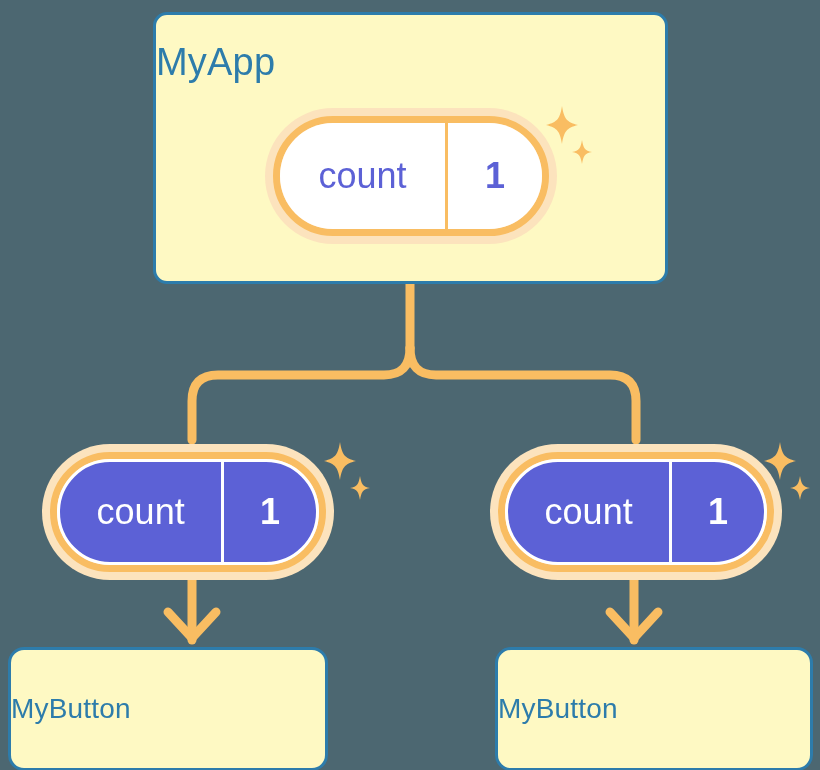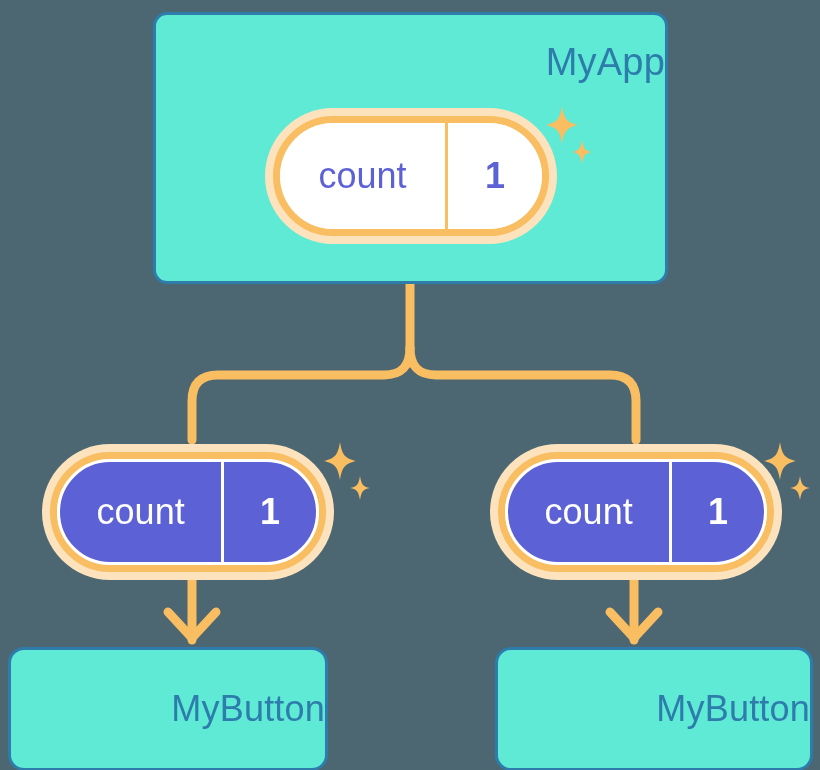--- a/index.html
+++ b/index.html
@@ -29,26 +29,26 @@
     left: 0; top: 0;
     width: 820px;
     height: 770px;
     z-index: 1;
     pointer-events: none;
   }
 
   
   .card {
     position: absolute;
-    background: #5eead4;
+    background: #fef9c3;
     border: 3px solid #2d7cab;
     border-radius: 14px;
     box-sizing: border-box;
     display: flex;
-    justify-content: flex-end;
+    justify-content: flex-start;
     z-index: 2;
   }
   .card-title {
     color: #2d7cab;
     letter-spacing: 0.2px;
     white-space: nowrap;
   }
 
   #app-card {
     left: 153px;
@@ -71,21 +71,21 @@
     left: 8px;
     top: 647px;
     width: 320px;
   }
   #button-card-right {
     left: 495px;
     top: 647px;
     width: 318px;
   }
   .button-card .card-title {
-    font-size: 36px;
+    font-size: 28px;
   }
 
   
   .pill {
     position: absolute;
     box-sizing: border-box;
     border-radius: 999px;
     display: flex;
     align-items: stretch;
     z-index: 3;

